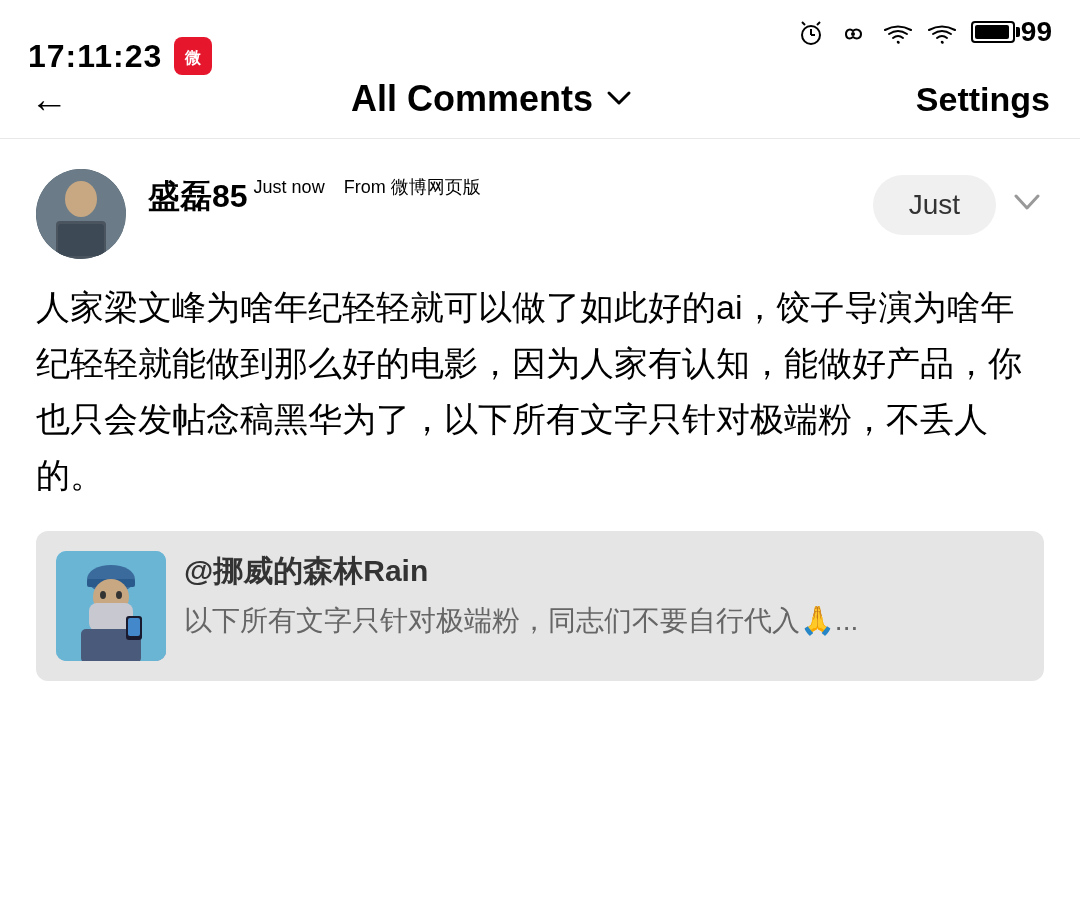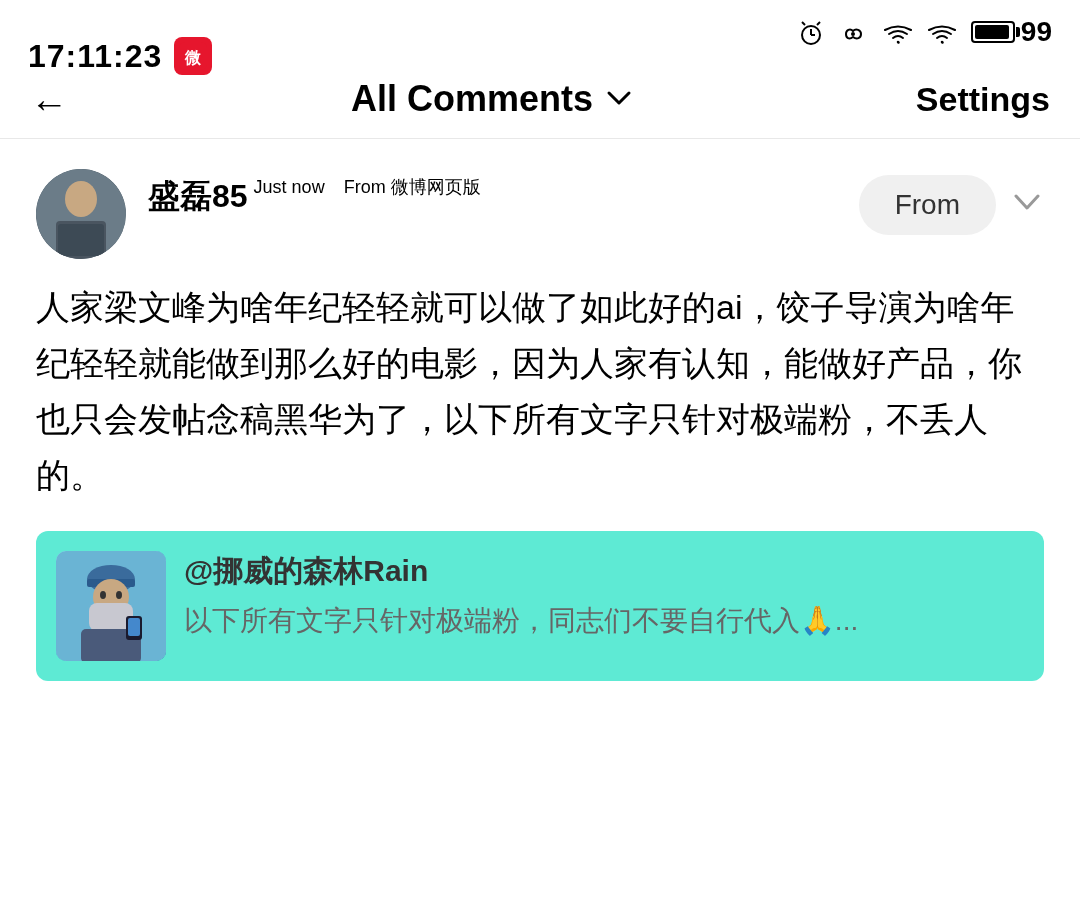--- a/index.html
+++ b/index.html
@@ -246,21 +246,21 @@
       line-height: 1.65;
       color: #000;
       margin-bottom: 28px;
     }
 
     
     .quoted-comment {
       display: flex;
       align-items: flex-start;
       gap: 18px;
-      background: #5eead4;
+      background: #e5e5e5;
       border-radius: 12px;
       padding: 20px;
     }
 
     .quoted-content {
       flex: 1;
     }
 
     .quoted-username {
       font-size: 30px;
@@ -359,21 +359,21 @@
         <div class="user-info">
           <span class="username">盛磊85</span>
           <div class="comment-meta">
             <span>Just now</span>
             <span>From 微博网页版</span>
           </div>
         </div>
       </div>
 
       <div class="comment-actions">
-        <button class="reply-button">From</button>
+        <button class="reply-button">Just</button>
         <span class="chevron-down">
           <svg width="34" height="28" viewBox="0 0 34 28" fill="none">
             <path d="M6 8 L17 20 L28 8" stroke="#999" stroke-width="3" stroke-linecap="round" stroke-linejoin="round"></path>
           </svg>
         </span>
       </div>
     </div>
 
     <div class="comment-text">人家梁文峰为啥年纪轻轻就可以做了如此好的ai，饺子导演为啥年纪轻轻就能做到那么好的电影，因为人家有认知，能做好产品，你也只会发帖念稿黑华为了，以下所有文字只针对极端粉，不丢人的。</div>
 

